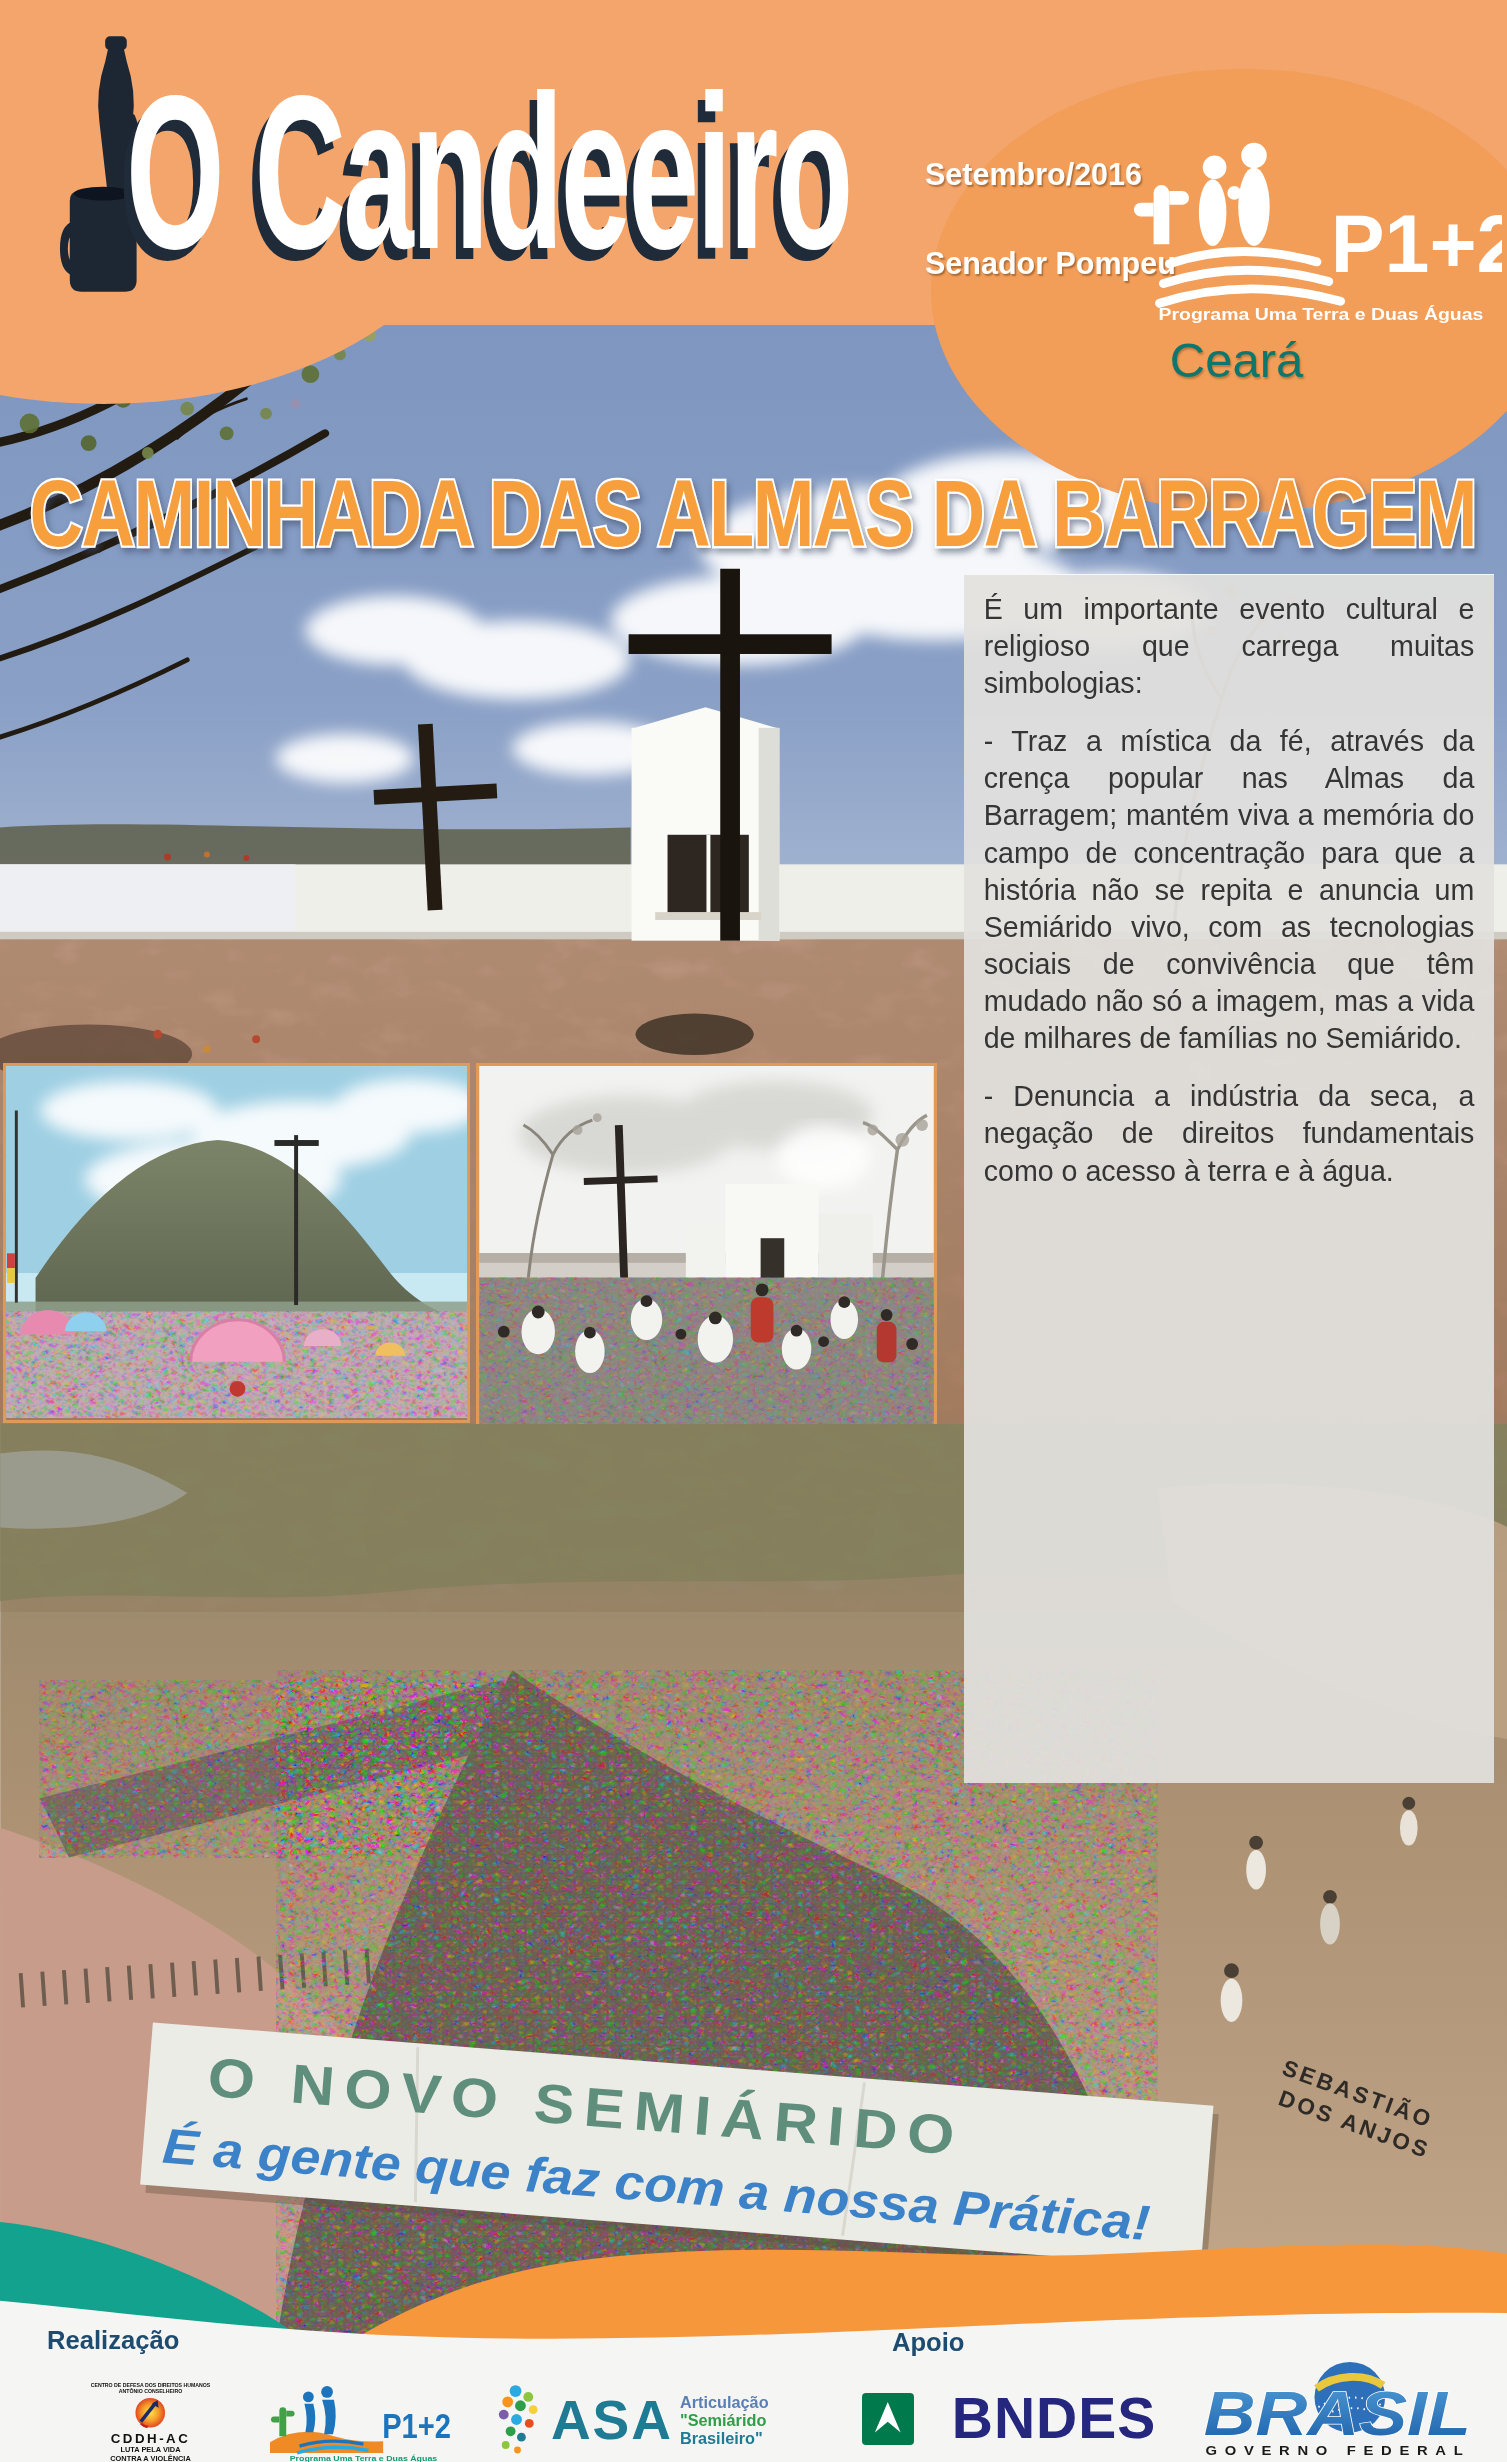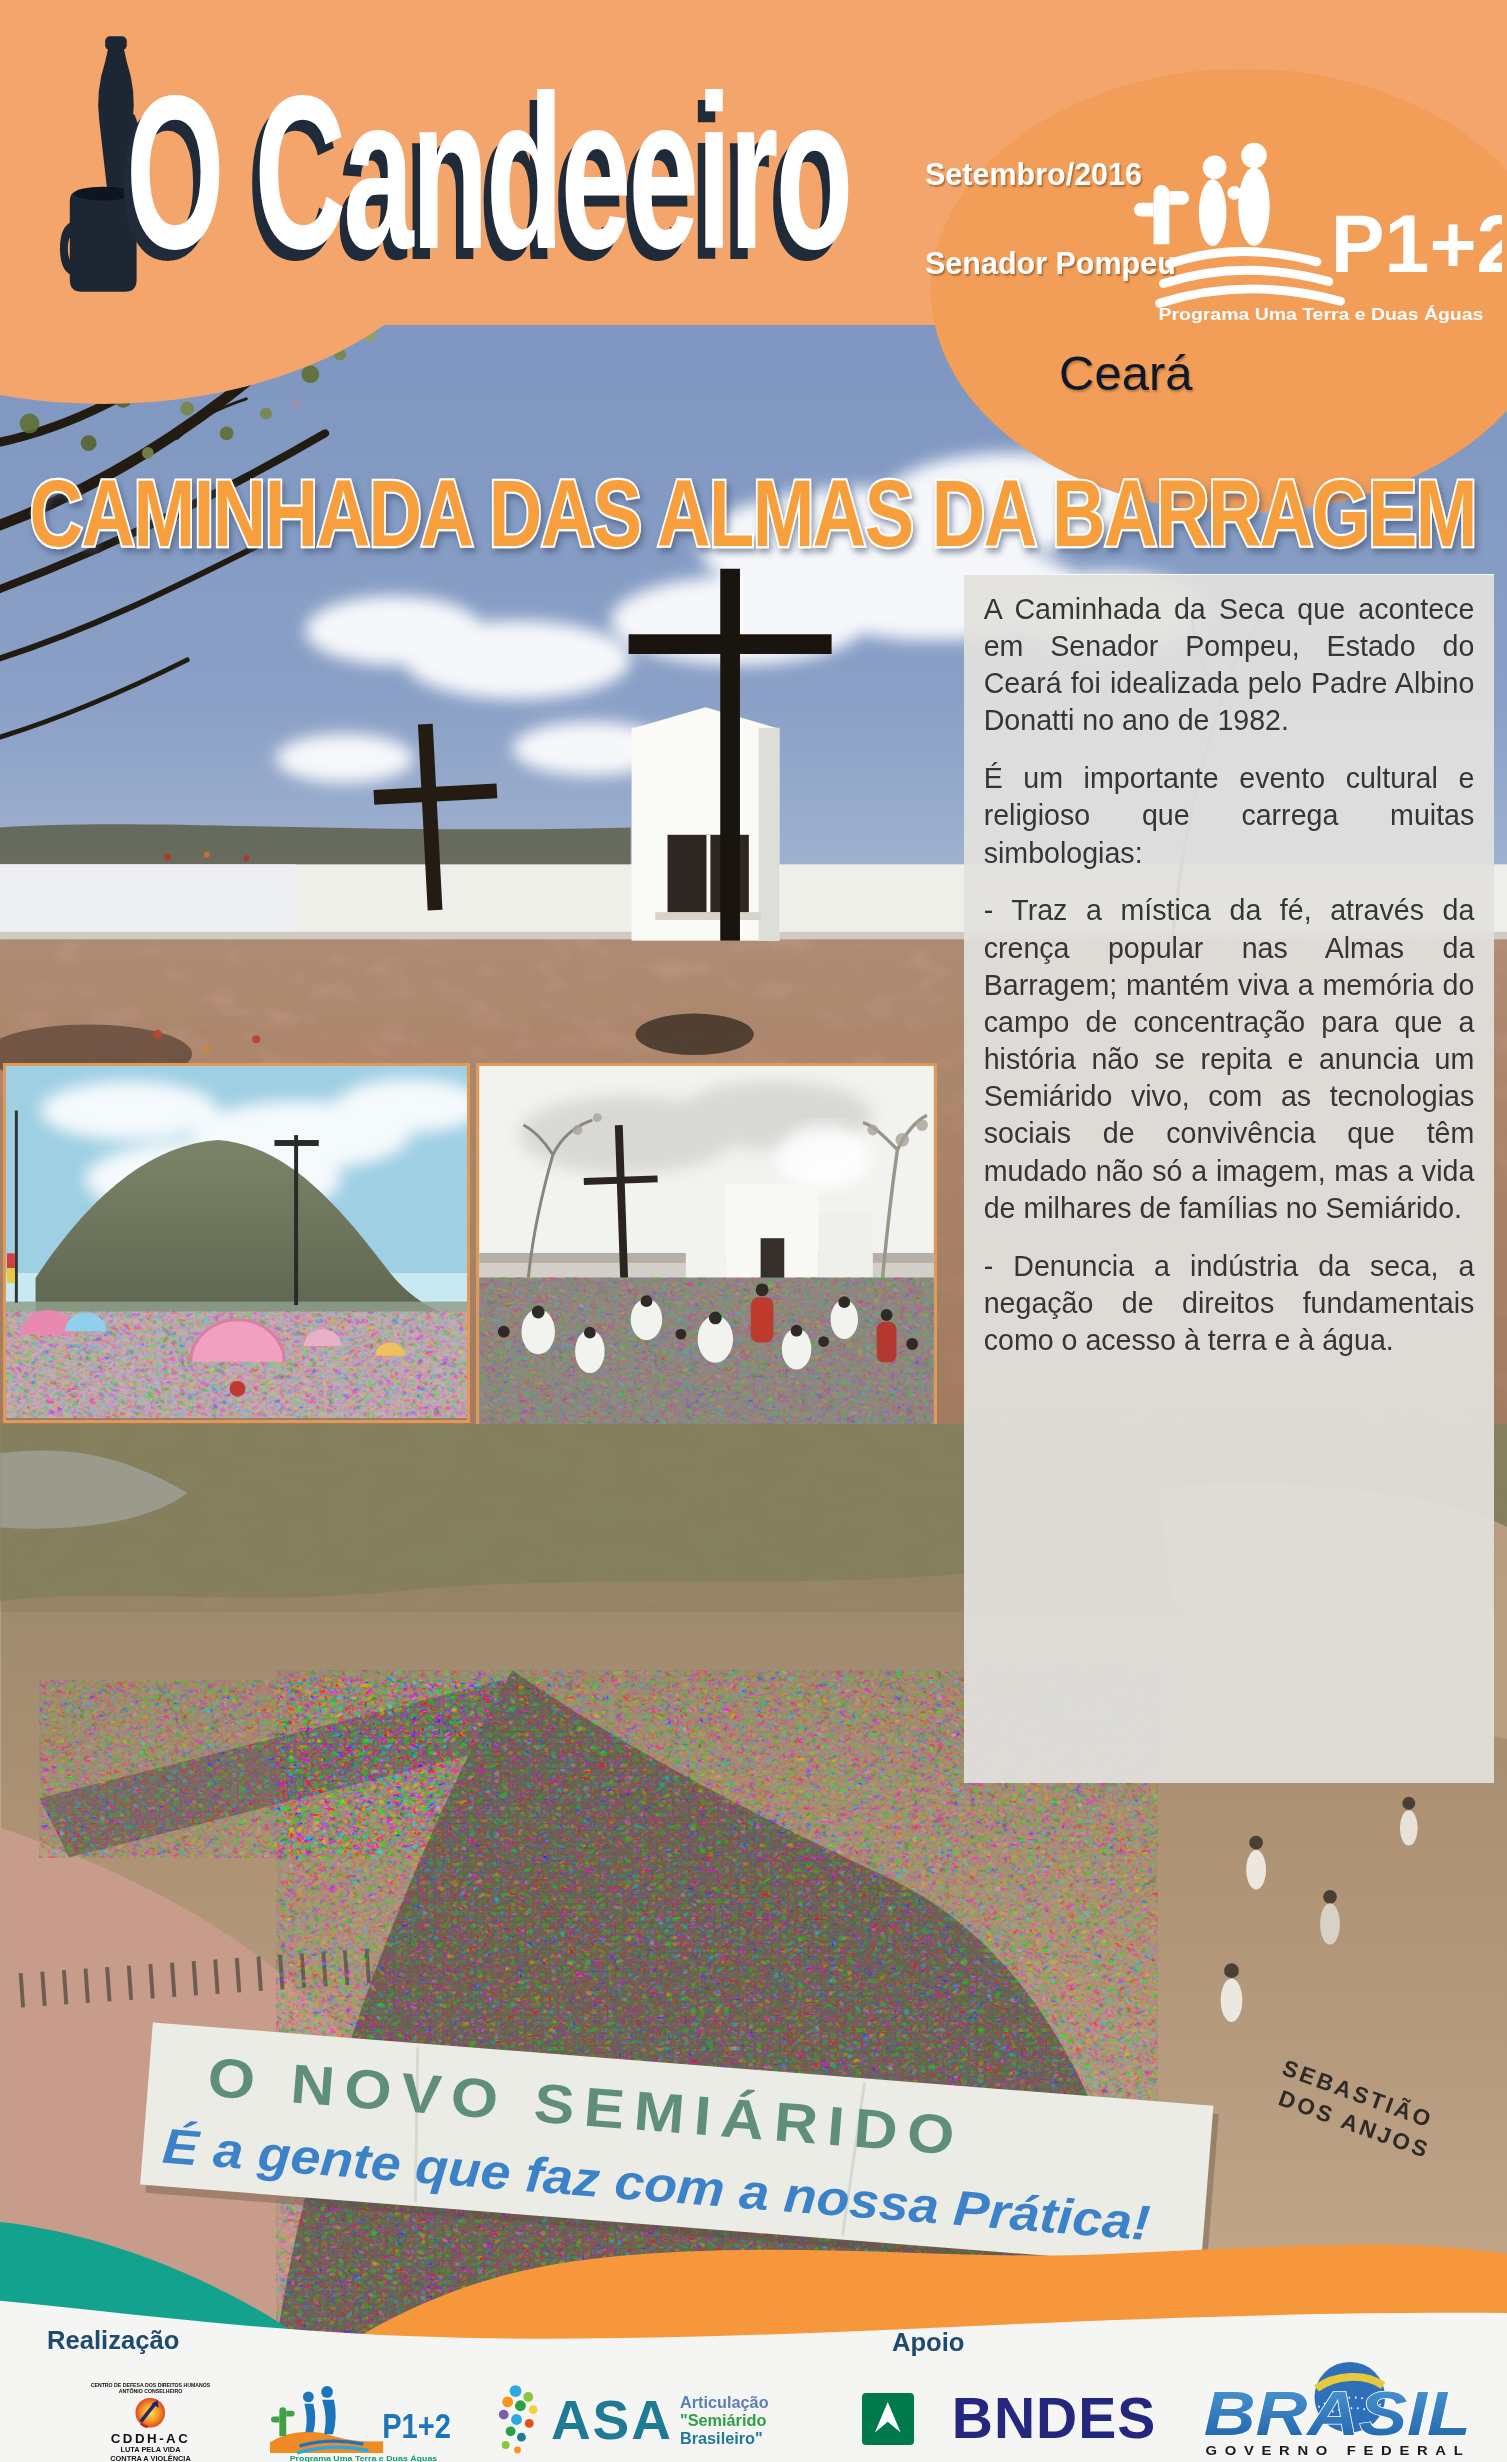--- a/index.html
+++ b/index.html
@@ -18,22 +18,22 @@
          text-shadow:1.5px 2px 1.5px rgba(90,50,10,.45);}
   .muni{left:925px;top:246px;font-size:30.5px;font-weight:700;color:#FFF;
         text-shadow:1.5px 2px 1.5px rgba(90,50,10,.45);}
   .p12-header{left:1128px;top:116px;}
 
   
   .photo-main{left:0;top:315px;width:1508px;height:1111px;}
   .blob{border-radius:50%;}
   .blob-left{left:-271px;top:-64px;width:749px;height:468px;background:#F4A56C;}
   .blob-ceara{left:931px;top:69px;width:626px;height:443px;background:#F29D58;}
-  .ceara-label{left:1059px;top:345px;width:355px;font-size:49px;
-               color:#0f172a;text-shadow:1px 1.5px 2px rgba(120,70,20,.45);}
+  .ceara-label{left:1059px;top:332px;width:355px;text-align:center;font-size:49px;
+               color:#0f766e;text-shadow:1px 1.5px 2px rgba(120,70,20,.45);}
   .headline-svg{left:0;top:453px;}
 
   
   .panel{left:964px;top:574px;width:530px;height:1209px;box-sizing:border-box;
          background:rgba(226,225,222,.93);padding:15.8px 19.7px;overflow:hidden;
          border-top:1.5px solid rgba(255,255,255,.75);}
   .panel p{margin:0 0 20.7px 0;font-size:28.6px;line-height:1.30;color:#353535;
            text-align:justify;}
 
   
@@ -406,21 +406,20 @@
         <text x="40" y="282" font-size="100" font-weight="700" font-style="italic" fill="#3B82C8" textLength="2010" lengthAdjust="spacingAndGlyphs">É a gente que faz com a nossa Prática!</text>
       </g>
       <g transform="translate(2600,1320) rotate(20)" fill="#2E2A26">
         <text x="0" y="0" font-size="46" font-weight="700" style="letter-spacing:6px">SEBASTIÃO</text>
         <text x="14" y="60" font-size="46" font-weight="700" style="letter-spacing:6px">DOS ANJOS</text>
       </g>
     </svg>
   </div>
 
   <aside class="abs panel">
-    <p>A Caminhada da Seca que acontece em Senador Pompeu, Estado do Ceará foi idealizada pelo Padre Albino Donatti no ano de 1982.</p>
     <p>É um importante evento cultural e religioso que carrega muitas simbologias:</p>
     <p>- Traz a mística da fé, através da crença popular nas Almas da Barragem; mantém viva a memória do campo de concentração para que a história não se repita e anuncia um Semiárido vivo, com as tecnologias sociais de convivência que têm mudado não só a imagem, mas a vida de milhares de famílias no Semiárido.</p>
     <p>- Denuncia a indústria da seca, a negação de direitos fundamentais como o acesso à terra e à água.</p>
   </aside>
 
   <svg class="abs footer-waves" width="1508" height="256" viewBox="0 0 3061 519">
     <path d="M0,30 C180,50 380,120 560,230 C700,320 800,420 880,519 L0,519 Z" fill="#12A28E"></path>
     <path d="M400,519 C620,300 880,140 1200,105 C1600,62 1900,110 2250,95 C2600,80 2850,60 3061,95 L3061,519 Z" fill="#F7973C"></path>
     <path d="M0,190 C260,215 520,250 840,262 C1200,276 1600,258 2000,240 C2400,222 2750,212 3061,215 L3061,519 L0,519 Z" fill="#F5F5F3"></path>
   </svg>

